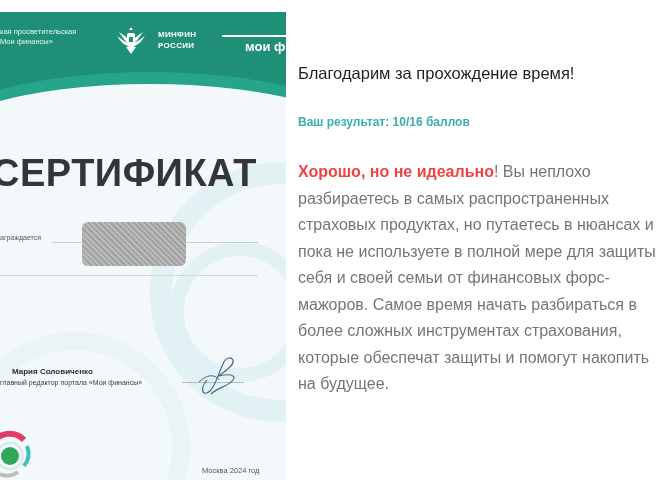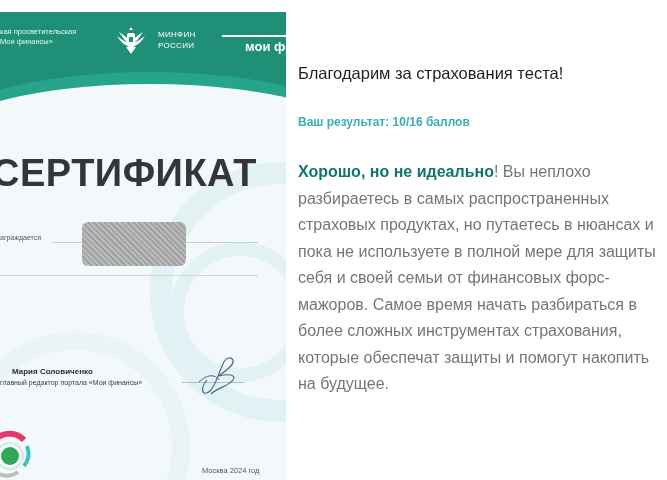--- a/index.html
+++ b/index.html
@@ -30,21 +30,21 @@
   }
   .cert-header-text {
     position: absolute; left: 0; top: 15px; font-size: 7.5px; line-height: 10px;
     color: #e8f6f1; width: 95px;
   }
   .emblem {
     position: absolute; left: 116px; top: 12px; width: 30px; height: 32px;
   }
   .minfin {
     position: absolute; left: 158px; top: 17px; font-size: 8px; line-height: 11px;
-    color: #ffffff; font-weight: normal; letter-spacing: 0.3px;
+    color: #ffffff; font-weight: bold; letter-spacing: 0.3px;
   }
   .moi-line {
     position: absolute; left: 222px; top: 23px; width: 64px; height: 2px; background: #ffffff;
   }
   .moi-fin {
     position: absolute; left: 221px; top: 27px; font-size: 13px; color: #ffffff; font-weight: bold;
     white-space: nowrap;
     padding-left: 24px;
   }
   .cert-title {
@@ -98,21 +98,21 @@
     white-space: nowrap;
   }
   .result {
     position: absolute; left: 0; top: 115px; font-size: 12px; font-weight: bold;
     color: #3aaeb4; white-space: nowrap;
   }
   .feedback {
     position: absolute; left: 0; top: 159px; width: 372px; font-size: 16px;
     line-height: 26.5px; color: #737679;
   }
-  .feedback b { color: #0f766e; font-weight: bold; text-align: center; }
+  .feedback b { color: #ef4444; font-weight: bold; text-align: center; }
 </style>
 </head>
 <body>
 
 <div class="cert">
   <div class="cert-header"></div>
   <div class="cert-wave"></div>
   <div class="cert-wave2"></div>
 
   <div class="cert-deco-circle" style="left:150px; top:150px; width:260px; height:260px;"></div>
@@ -166,16 +166,16 @@
     <path d="M47 24 A20 20 0 0 1 44 44" fill="none" stroke="#3cc0c0" stroke-width="4"></path>
     <circle cx="30" cy="34" r="9" fill="#2fa85a"></circle>
     <circle cx="30" cy="34" r="13" fill="none" stroke="#d8e8e0" stroke-width="2"></circle>
     <path d="M38 50 A18 18 0 0 1 20 52" fill="none" stroke="#b8c0c0" stroke-width="4"></path>
   </svg>
 
   <div class="city-year">Москва 2024 год</div>
 </div>
 
 <div class="panel">
-  <div class="thanks">Благодарим за страхования теста!</div>
+  <div class="thanks">Благодарим за прохождение время!</div>
   <div class="result">Ваш результат: 10/16 баллов</div>
   <div class="feedback"><b>Хорошо, но не идеально</b><span>! Вы неплохо разбираетесь в самых распространенных страховых продуктах, но путаетесь в нюансах и пока не используете в полной мере для защиты себя и своей семьи от финансовых форс-мажоров. Самое время начать разбираться в более сложных инструментах страхования, которые обеспечат защиты и помогут накопить на будущее.</span></div>
 </div>
 
 </body></html>

